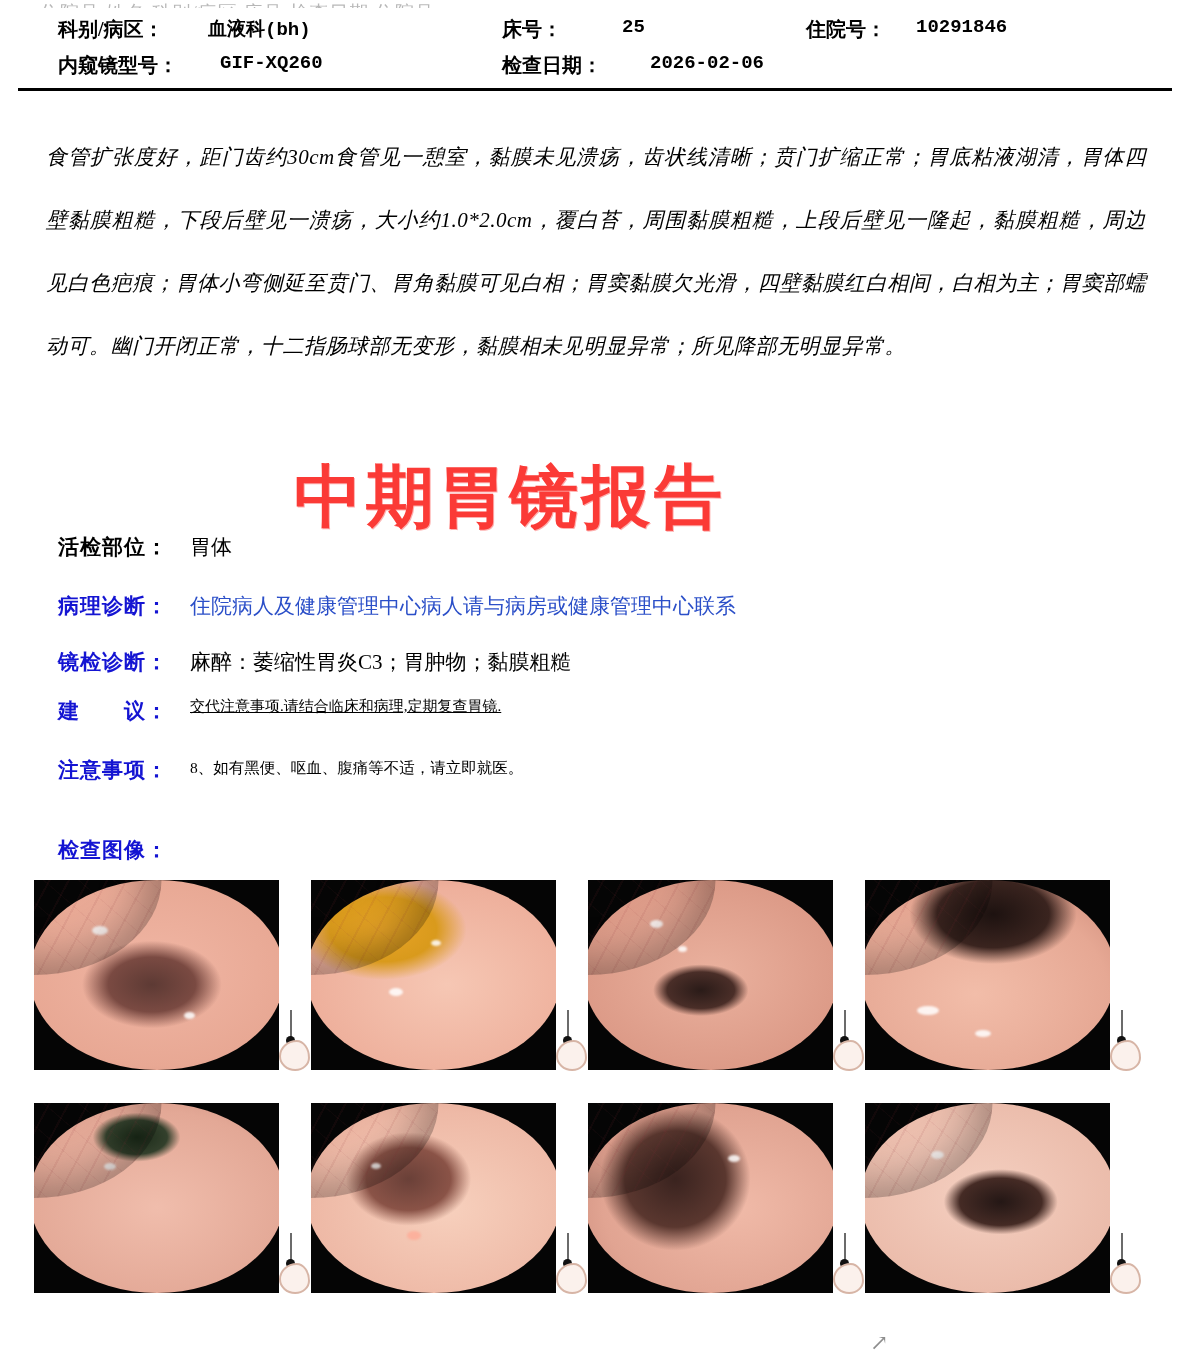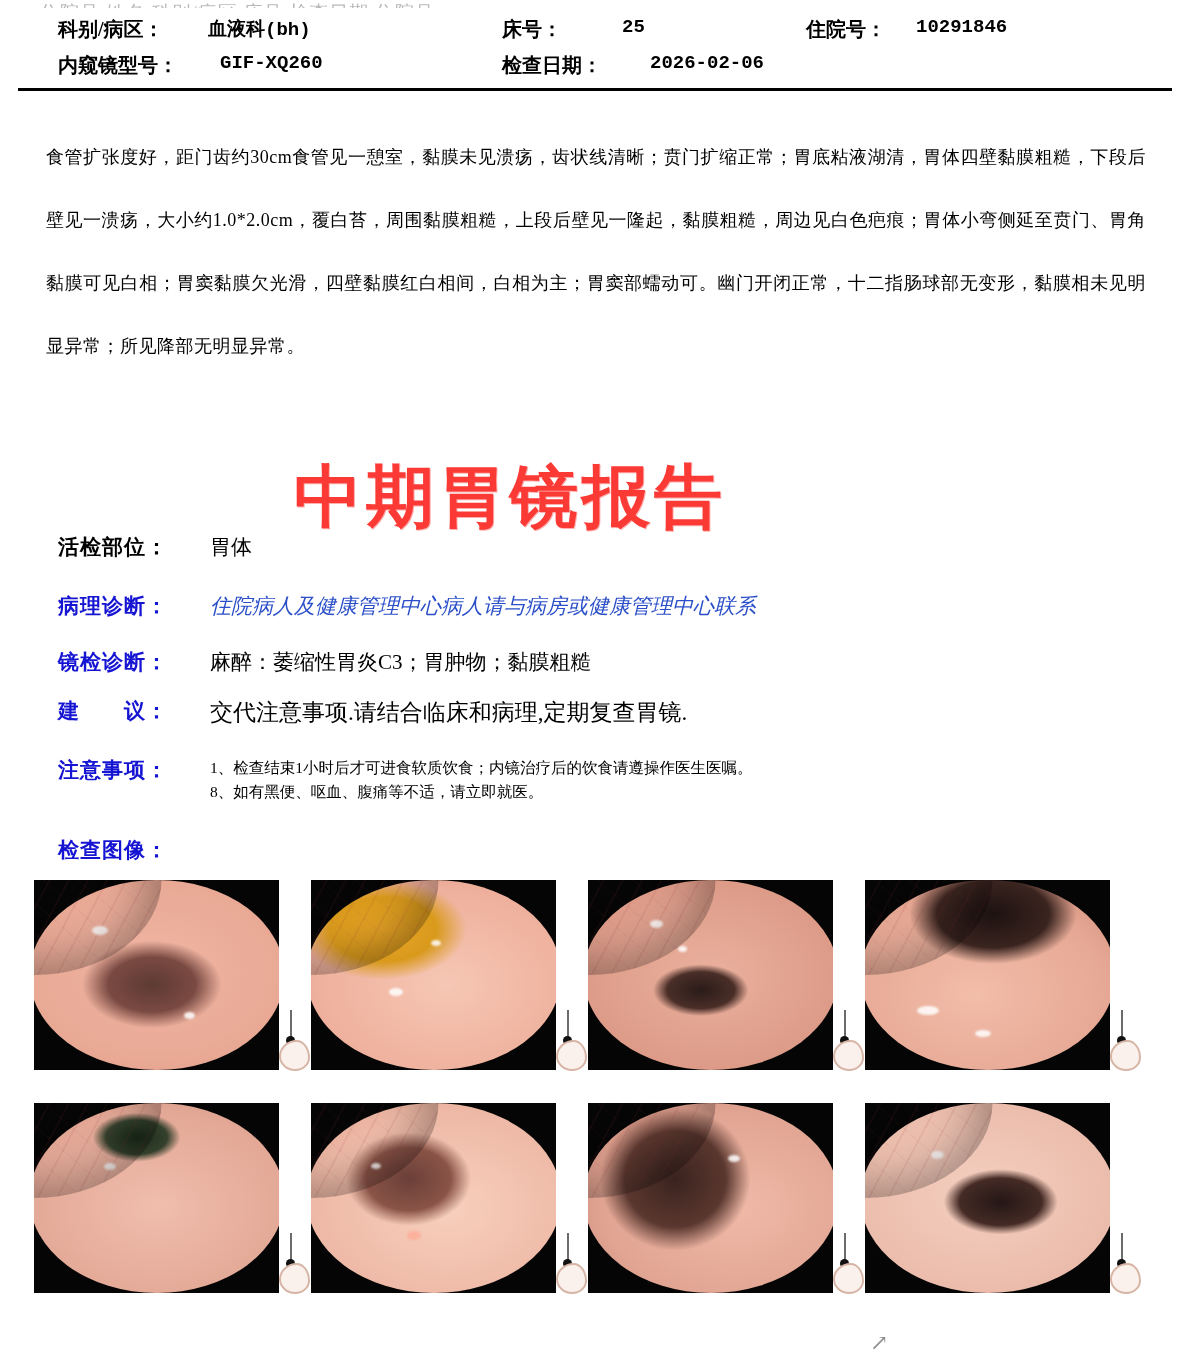--- a/index.html
+++ b/index.html
@@ -58,25 +58,26 @@
     height: 3px;
     background: #000;
   }
 
   
   .findings {
     position: absolute;
     left: 46px;
     top: 126px;
     width: 1100px;
-    font-size: 18px;
+    font-size: 21px;
     line-height: 63px;
     letter-spacing: 0.5px;
     text-align: justify;
     font-family: "Liberation Serif", "DejaVu Serif", serif;
+    font-style: italic;
   }
 
   
   .watermark {
     position: absolute;
     left: 0;
     top: 452px;
     width: 1020px;
     text-align: center;
     font-size: 68px;
@@ -97,37 +98,37 @@
   .field .lbl {
     position: absolute;
     left: 16px;
     top: 0;
     width: 150px;
     font-weight: bold;
     letter-spacing: 1px;
   }
   .field .val {
     position: absolute;
-    left: 168px;
+    left: 148px;
     top: 0;
     width: 960px;
   }
   .lbl-black { color: #000; }
   .lbl-blue { color: #1414d2; }
-  .val-blue { color: #2b4fc8; font-style: italic; }
+  .val-blue { color: #2b4fc8; }
   .val-black { color: #000; }
 
   .f-biopsy { top: 533px; }
   .f-patho  { top: 592px; }
   .f-endo   { top: 648px; }
   .f-advice { top: 697px; }
   .f-notes  { top: 756px; }
   .f-images { top: 836px; }
 
-  .f-advice .val { font-size: 23px; }
+  .f-advice .val { font-size: 15px; text-decoration: underline; }
   .f-endo .val { font-size: 21px; }
 
   .notes-list {
     font-size: 15.5px;
     line-height: 24px;
     color: #000;
   }
   .notes-list div { white-space: nowrap; }
 
   
@@ -310,21 +311,20 @@
 </div>
 
 <div class="field f-advice">
   <span class="lbl lbl-blue">建　　议：</span>
   <span class="val val-black">交代注意事项.请结合临床和病理,定期复查胃镜.</span>
 </div>
 
 <div class="field f-notes">
   <span class="lbl lbl-blue">注意事项：</span>
   <span class="val notes-list">
-    <div>1、检查结束1小时后才可进食软质饮食；内镜治疗后的饮食请遵操作医生医嘱。</div>
     <div>8、如有黑便、呕血、腹痛等不适，请立即就医。</div>
   </span>
 </div>
 
 <div class="field f-images">
   <span class="lbl lbl-blue">检查图像：</span>
 </div>
 
 <div class="grid">
 

